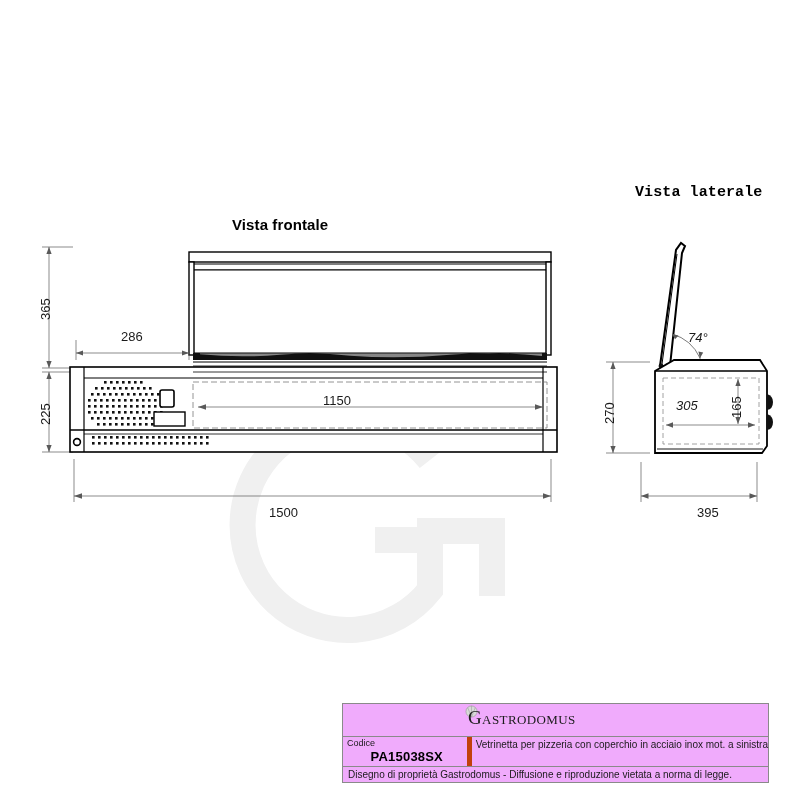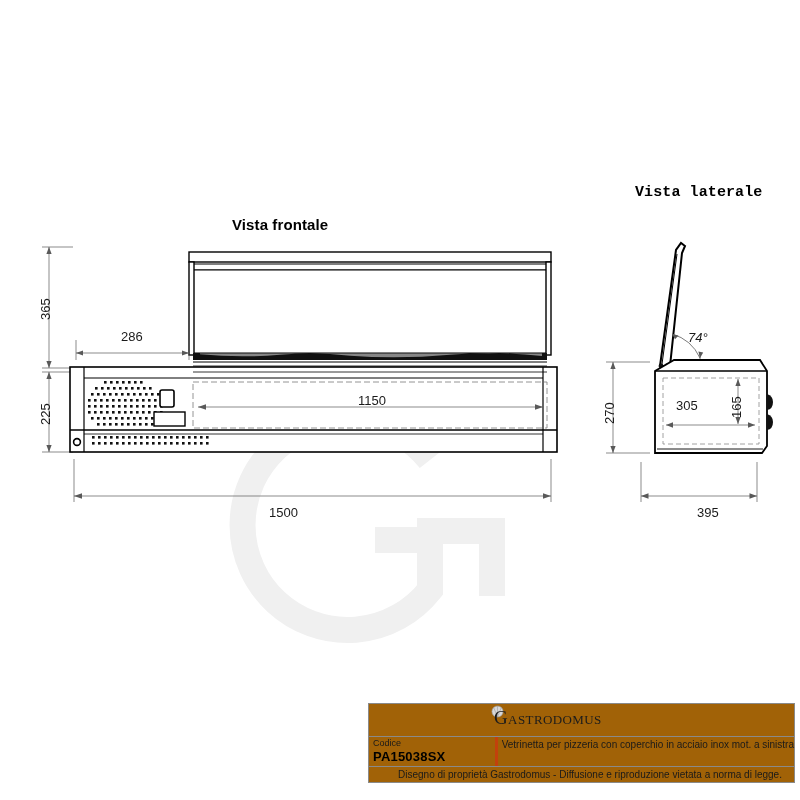--- a/index.html
+++ b/index.html
@@ -40,27 +40,27 @@
     white-space: nowrap;
   }
   .dim-label.vert {
     transform: rotate(-90deg);
     transform-origin: left top;
   }
 
   
   #titleblock {
     position: absolute;
-    left: 368px;
+    left: 342px;
     top: 703px;
     width: 427px;
     height: 80px;
     border: 1px solid #8a8a8a;
     box-sizing: border-box;
-    background: #a16207;
+    background: #f0abfc;
   }
   #tb-logo-row {
     height: 32px;
     border-bottom: 1px solid #8a8a8a;
     position: relative;
   }
   #tb-logo {
     position: absolute;
     left: 125px;
     top: 3px;
@@ -78,53 +78,53 @@
     width: 13px;
     height: 13px;
   }
   #tb-mid-row {
     height: 29px;
     display: flex;
     border-bottom: 1px solid #8a8a8a;
   }
   #tb-cell-code {
     width: 131px;
-    border-right: 3px solid #c2410c;
+    border-right: 5px solid #c2410c;
     box-sizing: border-box;
     padding: 1px 0 0 4px;
   }
   #tb-cell-desc {
     flex: 1;
     box-sizing: border-box;
     padding: 1px 0 0 4px;
   }
   .tb-head {
     font-size: 9px;
     color: #1a1a1a;
     line-height: 11px;
     font-family: "Liberation Sans", sans-serif;
   }
   #tb-code-val {
     font-size: 13px;
     font-weight: bold;
     color: #000;
     line-height: 15px;
     letter-spacing: 0.2px;
+    text-align: center;
   }
   #tb-desc-val {
     font-size: 10px;
     color: #1a1a1a;
     line-height: 13px;
     white-space: nowrap;
   }
   #tb-foot-row {
     height: 17px;
     padding: 2px 0 0 5px;
     box-sizing: border-box;
-    margin-left: 24px;
   }
   #tb-foot-val {
     font-size: 10px;
     color: #1a1a1a;
     white-space: nowrap;
   }
 </style>
 </head>
 <body>
 
@@ -456,25 +456,25 @@
     </g>
   </g>
 </svg>
 
 <div class="view-title" id="title-frontale">Vista frontale</div>
 <div class="view-title" id="title-laterale">Vista laterale</div>
 
 <div class="dim-label vert" style="left:38px; top:320px;">365</div>
 <div class="dim-label vert" style="left:38px; top:425px;">225</div>
 <div class="dim-label" style="left:121px; top:329px;">286</div>
-<div class="dim-label" style="left:358px; top:393px;">1150</div>
+<div class="dim-label" style="left:323px; top:393px;">1150</div>
 <div class="dim-label" style="left:269px; top:505px;text-align:center;">1500</div>
 
 <div class="dim-label vert" style="left:602px; top:424px;">270</div>
-<div class="dim-label" style="left:676px; top:398px;">305</div>
+<div class="dim-label" style="left:676px; top:398px;font-style:italic;">305</div>
 <div class="dim-label vert" style="left:729px; top:418px;">165</div>
 <div class="dim-label" style="left:688px; top:330px;font-style:italic;">74°</div>
 <div class="dim-label" style="left:697px; top:505px;">395</div>
 
 <div id="titleblock">
 
   <div id="tb-logo-row">
     <svg id="tb-logo-mark" viewBox="0 0 14 14">
       <path d="M 7 13 A 6 6 0 0 1 7 1 A 6 6 0 0 1 7 13 Z" fill="#d9d9d9" stroke="#9a9a9a" stroke-width="0.7"></path>
       <path d="M 7 13 L 3 3 M 7 13 L 7 1 M 7 13 L 11 3" stroke="#9a9a9a" stroke-width="0.6" fill="none"></path>

